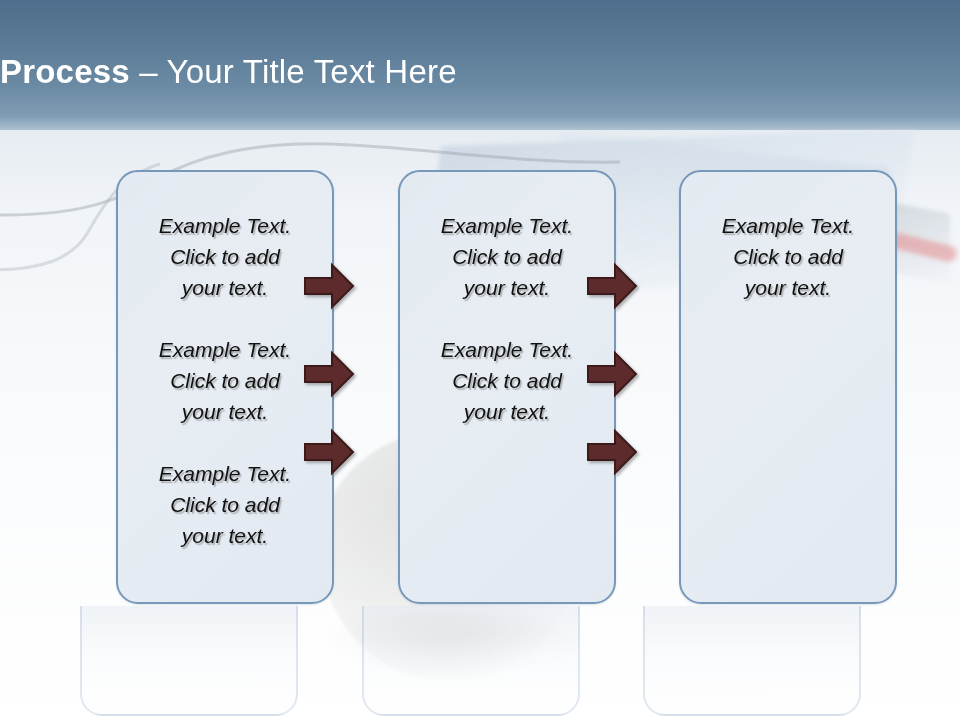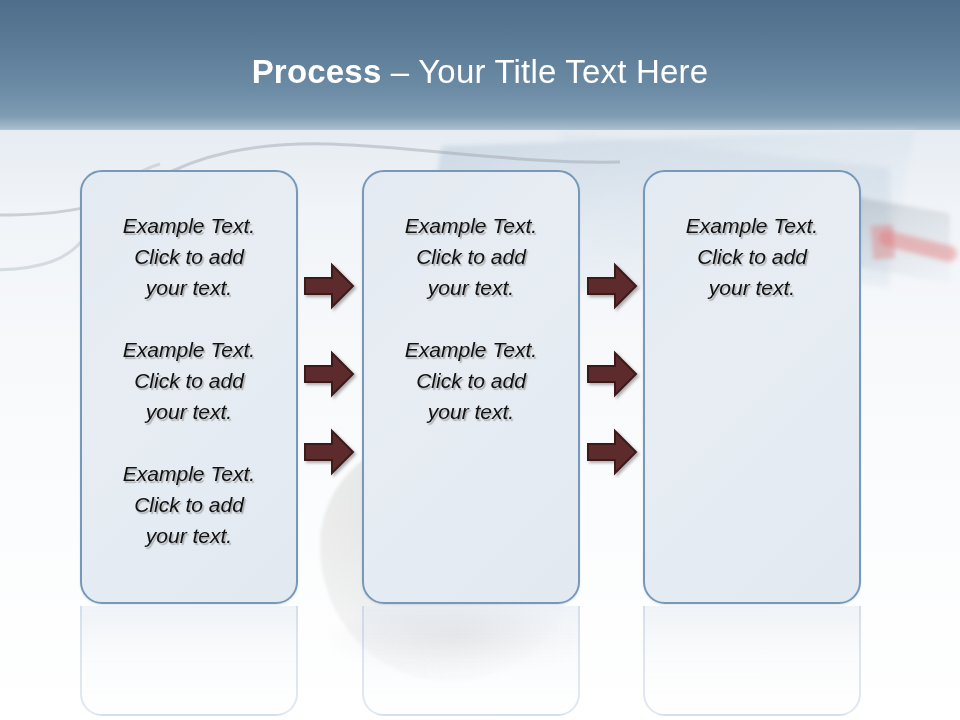--- a/index.html
+++ b/index.html
@@ -112,39 +112,40 @@
     border-radius: 50%;
     background: radial-gradient(ellipse at 50% 40%, rgba(190,190,190,0.35) 0%, rgba(230,230,230,0.12) 60%, rgba(255,255,255,0) 100%);
     filter: blur(4px);
   }
 
   
   .title {
     position: absolute;
     left: 0; top: 52px;
     width: 960px;
-    text-align: center;
+    text-align: left;
     color: #ffffff;
     font-size: 33px;
     line-height: 40px;
     letter-spacing: 0.2px;
     white-space: nowrap;
   }
   .title .strong { font-weight: bold; }
   .title .dash { font-weight: normal; }
   .title .rest { font-weight: normal; }
 
   
   .box {
     position: absolute;
     box-sizing: border-box;
     border: 2px solid #7698ba;
     border-radius: 22px;
     background: linear-gradient(135deg, #e4eaf1 0%, #e7edf3 40%, #e2e9f1 100%);
     box-shadow: 0 1px 2px rgba(90,110,130,0.18);
+    margin-left: 36px;
   }
   .box-1 { left: 80px;  top: 170px; width: 218px; height: 434px; }
   .box-2 { left: 362px; top: 170px; width: 218px; height: 434px; }
   .box-3 { left: 643px; top: 170px; width: 218px; height: 434px; }
 
   .box-inner {
     position: absolute;
     left: 0; right: 0;
     padding: 0 14px;
     box-sizing: border-box;

